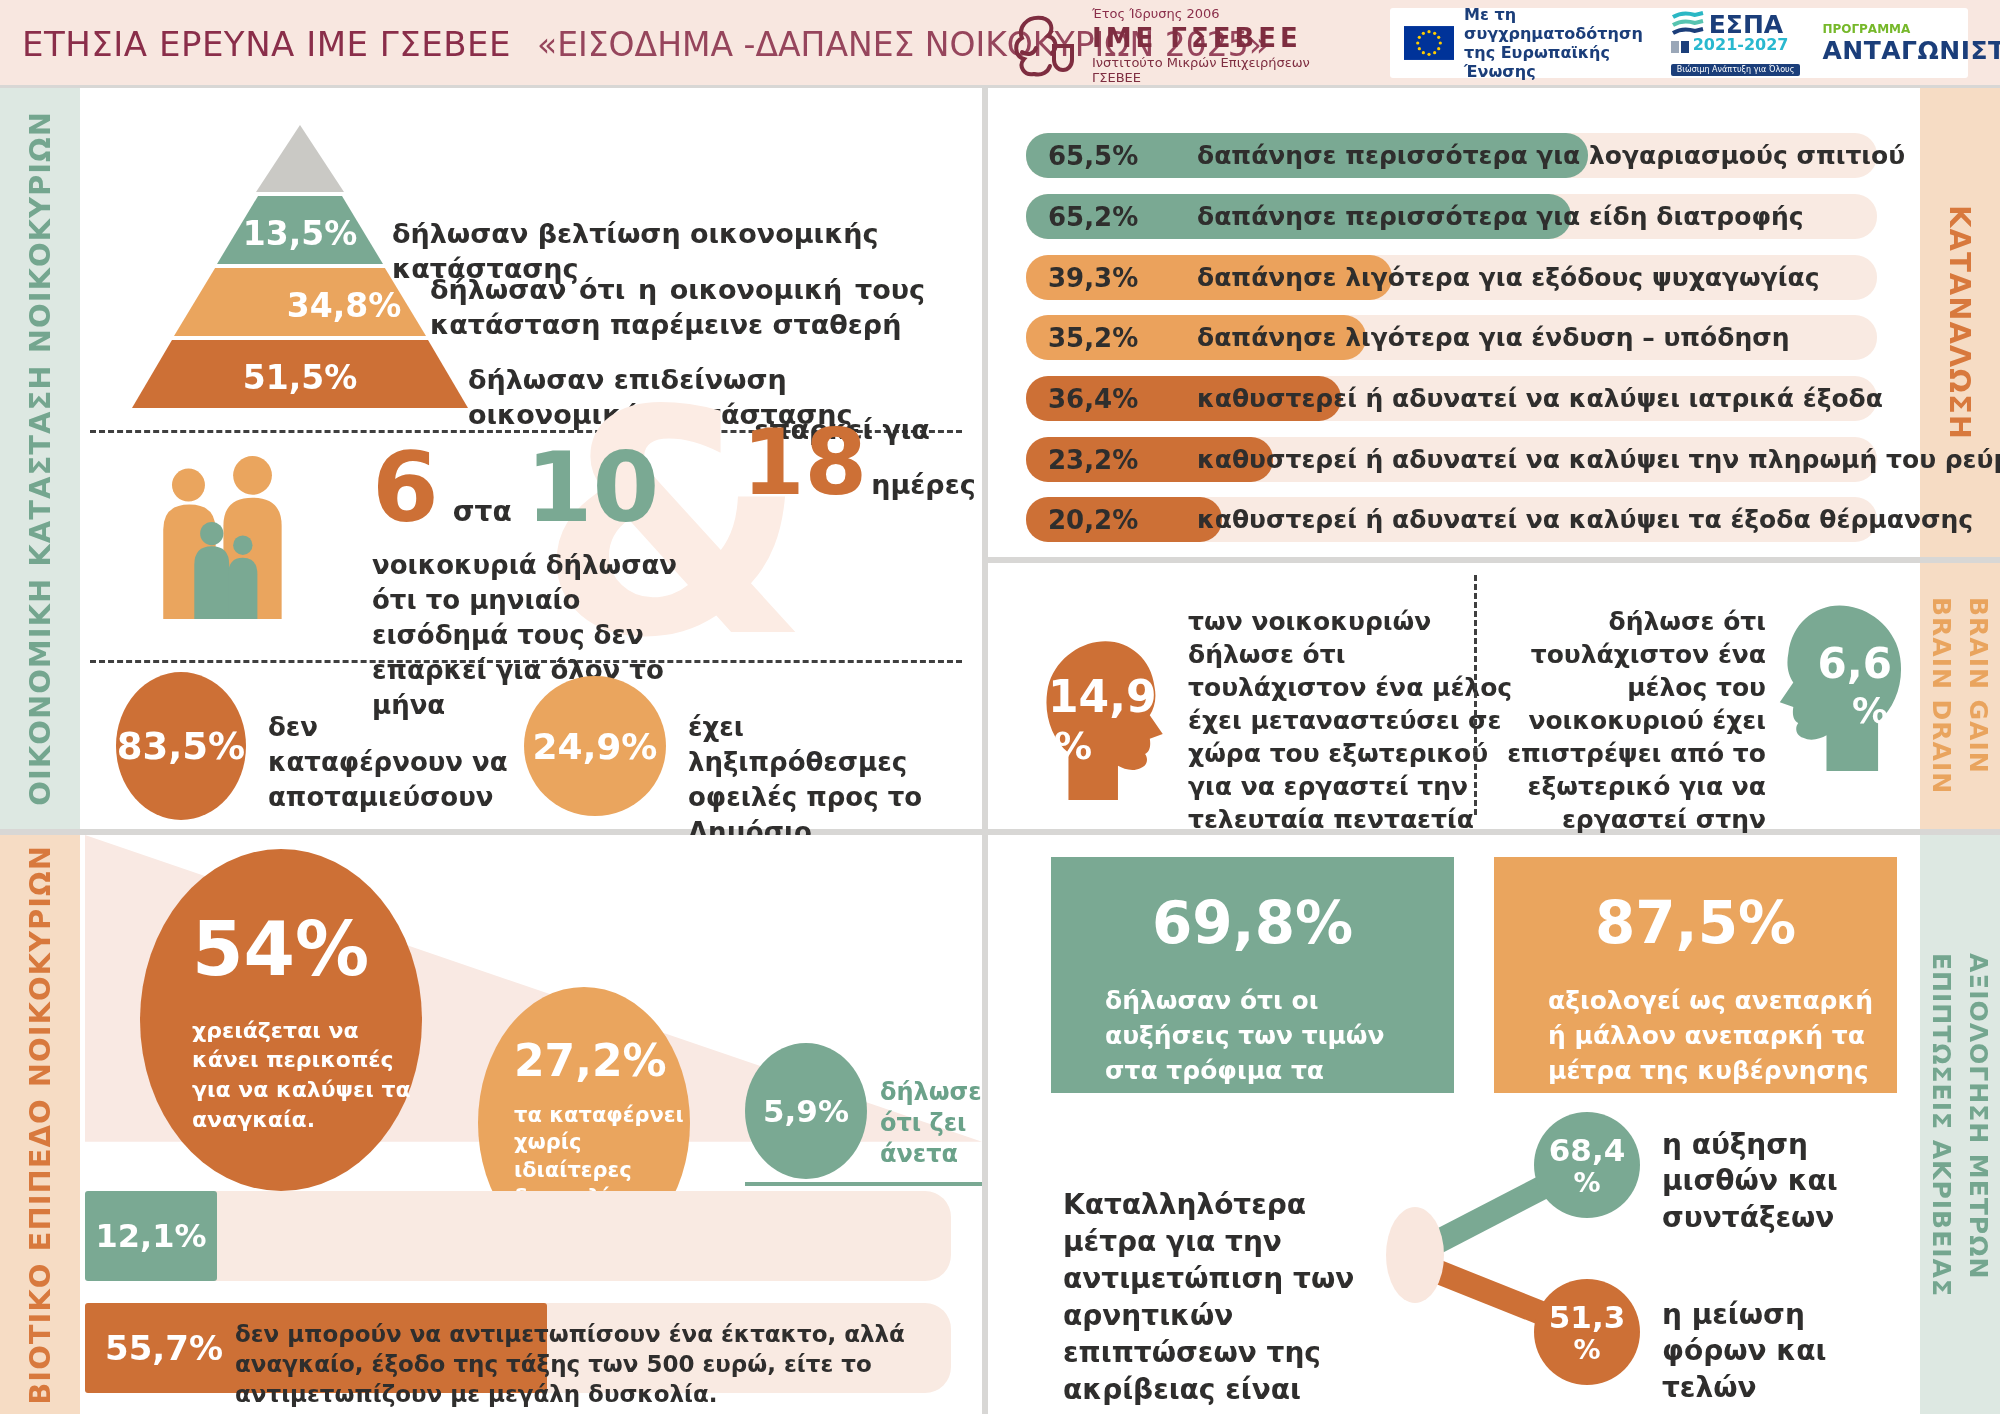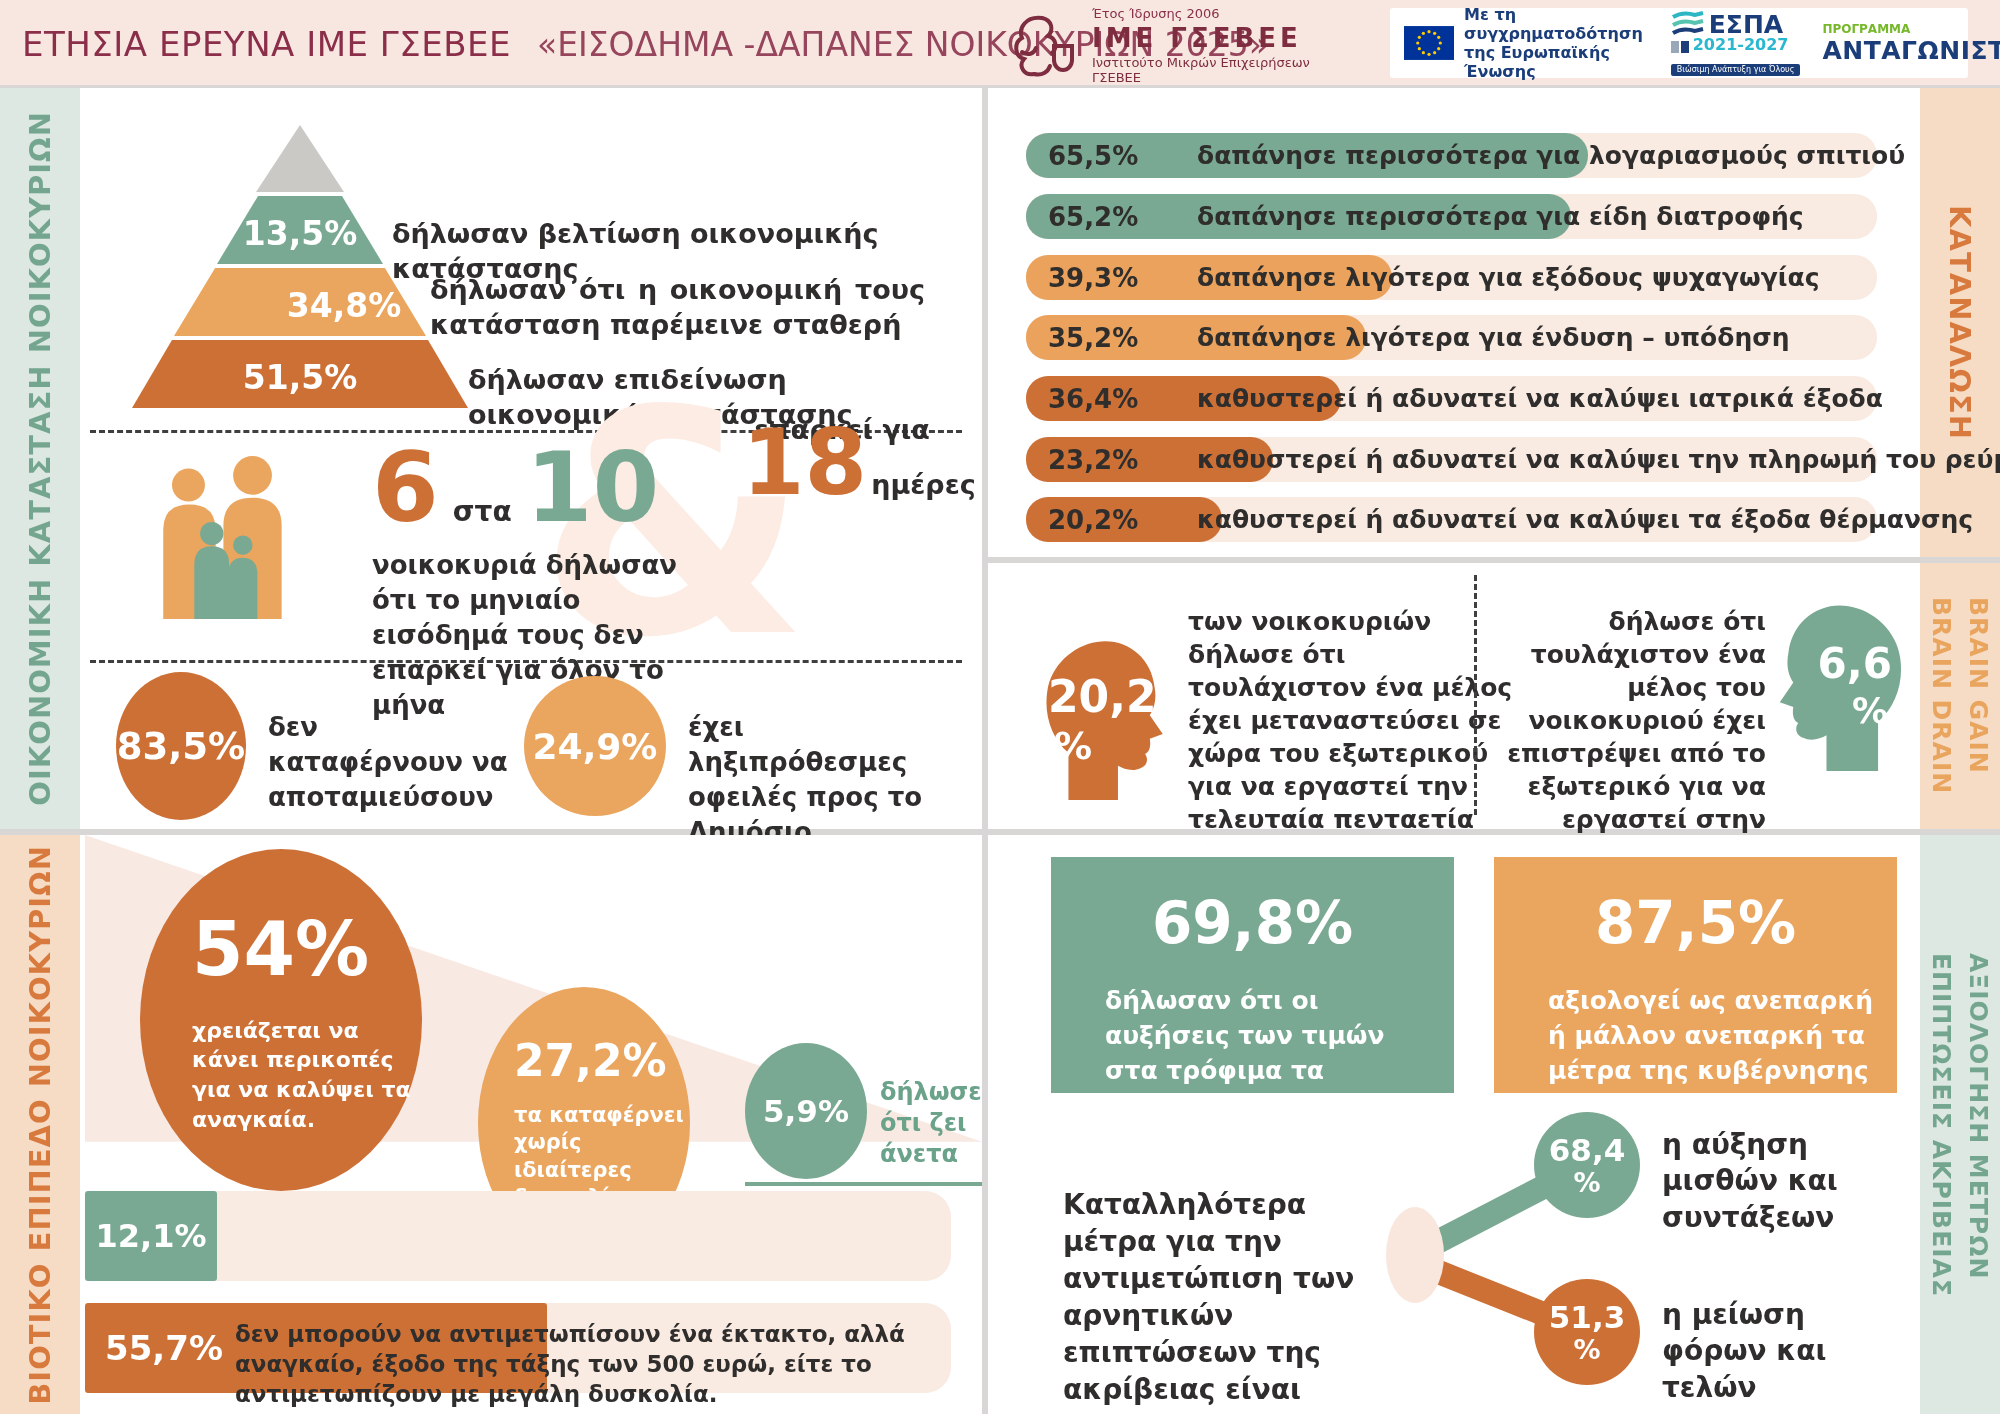--- a/index.html
+++ b/index.html
@@ -281,21 +281,21 @@
       <div class="two-col">
         <div class="vtext lorange-t v26" style="margin:0 4px;">BRAIN DRAIN</div>
         <div class="vtext lorange-t v26" style="margin:0 4px;">BRAIN GAIN</div>
       </div>
     </div>
 
     <div class="headbox" style="left:42px; top:72px;">
       <svg width="150" height="165" viewBox="0 0 110 140">
         <path d="M48 6 C72 2 94 18 97 44 C99 54 97 62 93 68 L104 84 L93 88 C94 94 93 99 89 101 C92 105 91 111 85 113 C79 116 71 114 66 111 L66 140 L24 140 L24 100 C10 88 3 68 6 48 C9 26 28 9 48 6 Z" fill="#cd7036"></path>
       </svg>
-      <div class="headpct" style="left:18px; top:40px; font-size:44px;">20,2</div>
+      <div class="headpct" style="left:18px; top:40px; font-size:44px;">14,9</div>
       <div class="headpct" style="left:24px; top:92px; font-size:38px;">%</div>
     </div>
     <div class="braintext" style="left:200px; top:42px; width:330px;">των νοικοκυριών δήλωσε ότι τουλάχιστον ένα μέλος έχει μεταναστεύσει σε χώρα του εξωτερικού για να εργαστεί την τελευταία πενταετία</div>
 
     <div class="vdash"></div>
 
     <div class="braintext" style="left:518px; top:42px; width:260px; text-align:right;">δήλωσε ότι τουλάχιστον ένα μέλος του νοικοκυριού έχει επιστρέψει από το εξωτερικό για να εργαστεί στην Ελλάδα</div>
     <div class="headbox" style="left:782px; top:36px;">
       <svg width="140" height="172" viewBox="0 0 110 140" style="transform:scaleX(-1);">
         <path d="M48 6 C72 2 94 18 97 44 C99 54 97 62 93 68 L104 84 L93 88 C94 94 93 99 89 101 C92 105 91 111 85 113 C79 116 71 114 66 111 L66 140 L24 140 L24 100 C10 88 3 68 6 48 C9 26 28 9 48 6 Z" fill="#7aa993"></path>

